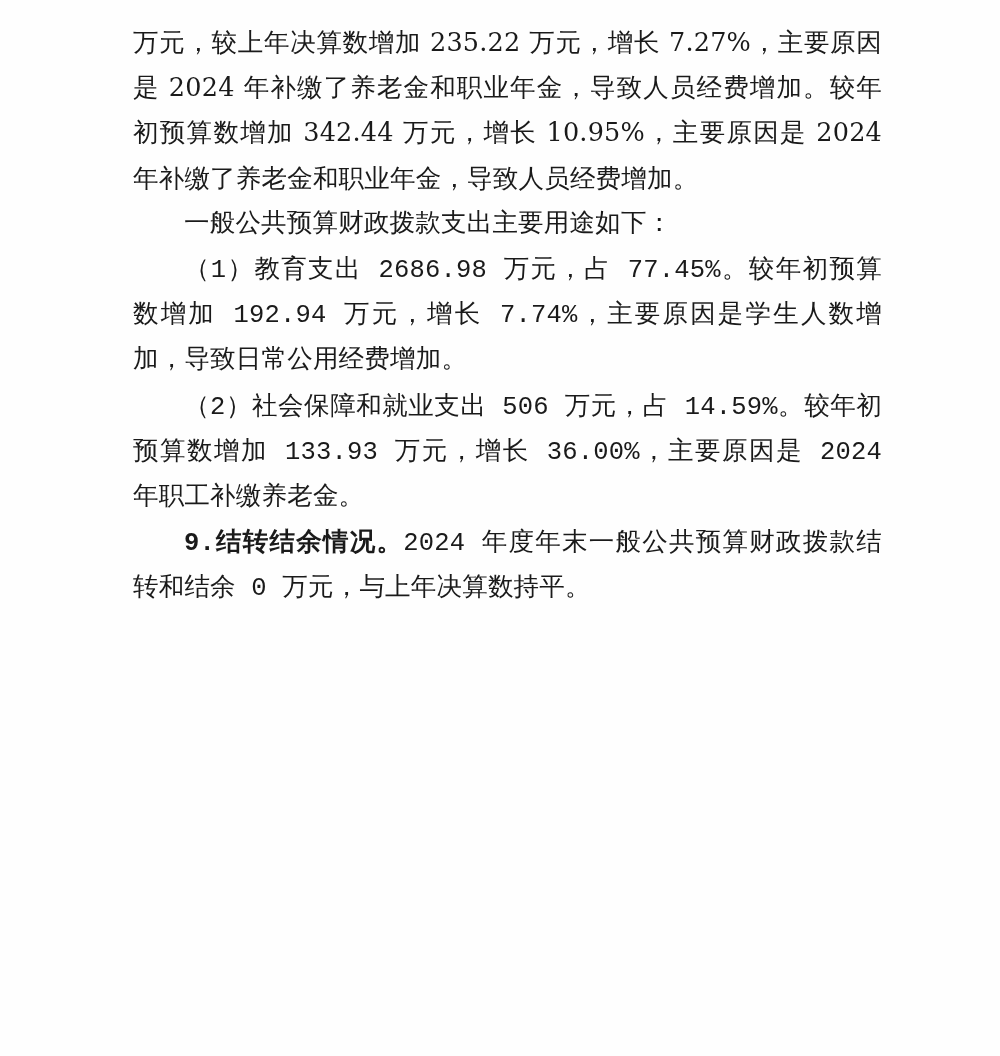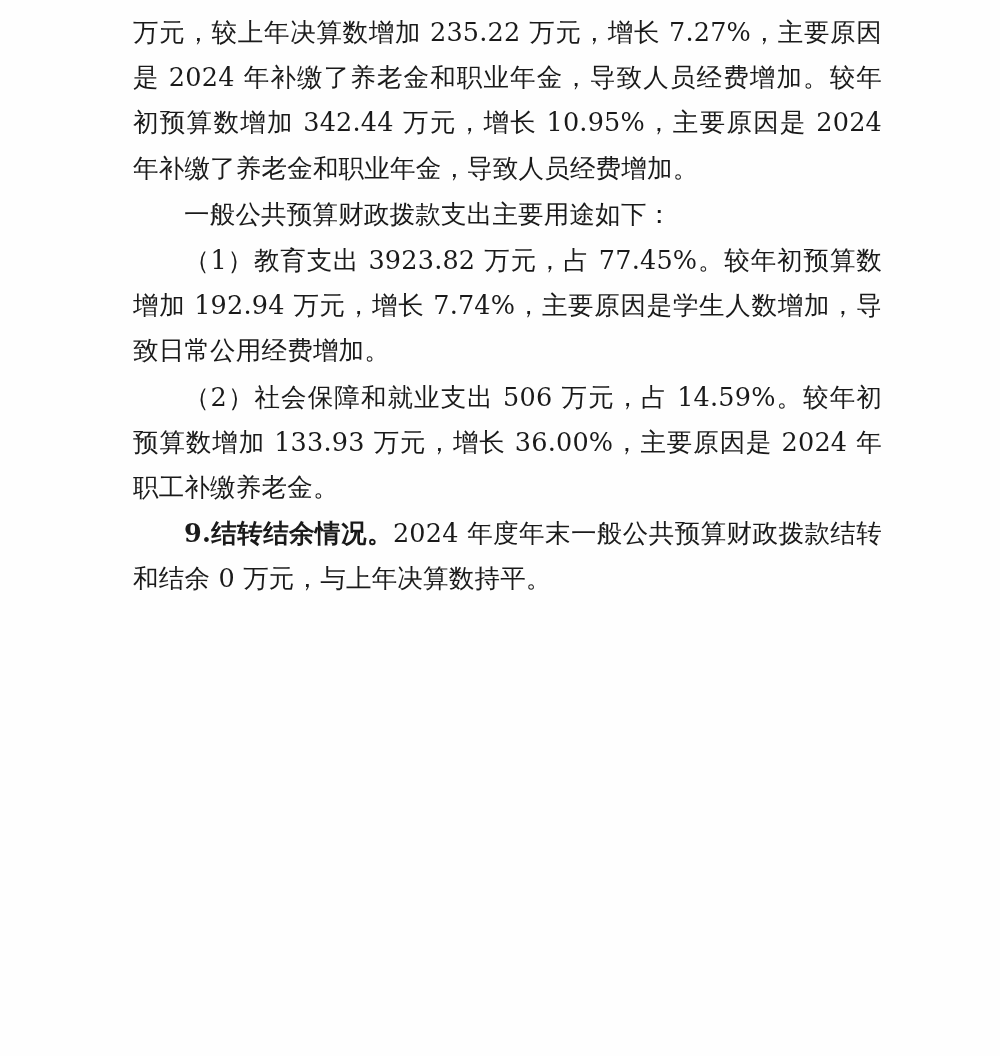--- a/index.html
+++ b/index.html
@@ -11,50 +11,51 @@
     width: 1000px;
     height: 1056px;
     font-family: "DejaVu Serif", "Liberation Serif", serif;
     color: #1a1a1a;
     overflow: hidden;
   }
   .page {
     box-sizing: border-box;
     width: 1000px;
     height: 1056px;
-    padding: 10px 118px 0 133px;
+    padding: 20px 118px 0 133px;
     background: #fefefe;
   }
   .para {
     font-size: 25.5px;
     line-height: 45.2px;
     text-align: justify;
     text-justify: inter-ideograph;
     margin: 0 0 1px 0;
     letter-spacing: 0.2px;
     white-space: pre-wrap;
     word-break: break-all;
   }
   .indent {
     text-indent: 51px;
+    font-family: Liberation Mono, monospace;
   }
   .bold-lead {
     font-weight: bold;
   }
 </style>
 </head>
 <body>
 
 <div class="page">
 
   <p class="para">万元，较上年决算数增加 235.22 万元，增长 7.27%，主要原因是 2024 年补缴了养老金和职业年金，导致人员经费增加。较年初预算数增加 342.44 万元，增长 10.95%，主要原因是 2024 年补缴了养老金和职业年金，导致人员经费增加。</p>
 
   <p class="para indent">一般公共预算财政拨款支出主要用途如下：</p>
 
-  <p class="para indent">（1）教育支出 3923.82 万元，占 77.45%。较年初预算数增加 192.94 万元，增长 7.74%，主要原因是学生人数增加，导致日常公用经费增加。</p>
+  <p class="para indent">（1）教育支出 2686.98 万元，占 77.45%。较年初预算数增加 192.94 万元，增长 7.74%，主要原因是学生人数增加，导致日常公用经费增加。</p>
 
   <p class="para indent">（2）社会保障和就业支出 506 万元，占 14.59%。较年初预算数增加 133.93 万元，增长 36.00%，主要原因是 2024 年职工补缴养老金。</p>
 
 
 
   <p class="para indent"><span class="bold-lead">9.结转结余情况。</span><span>2024 年度年末一般公共预算财政拨款结转和结余 0 万元，与上年决算数持平。</span></p>
 
 
 </div>
 

